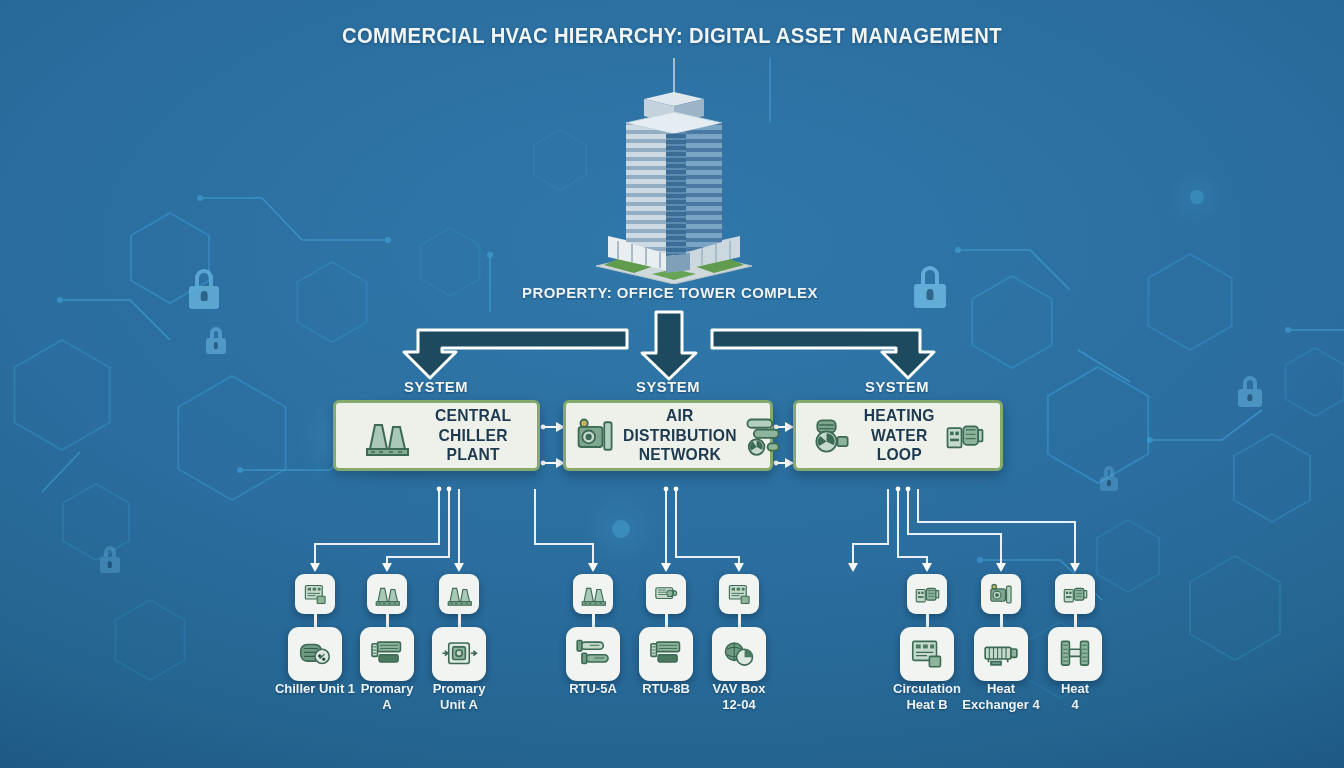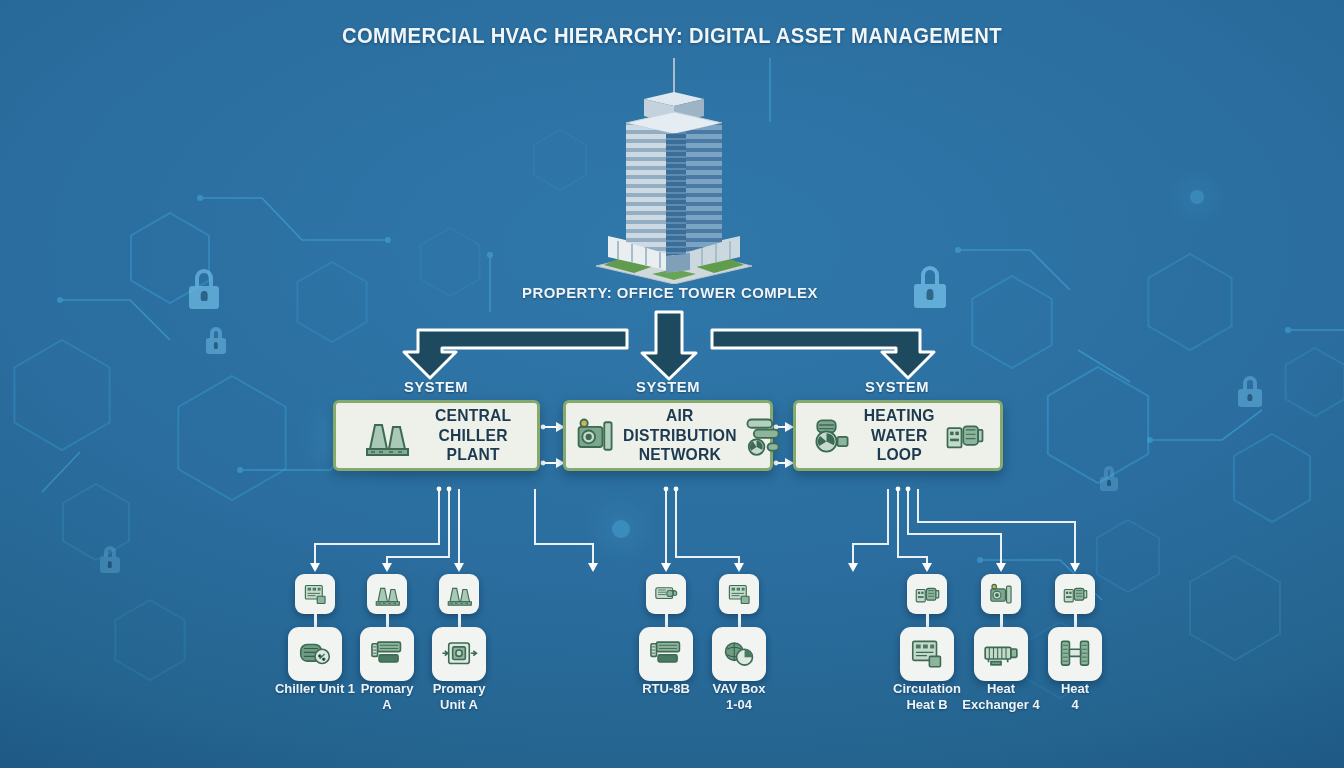--- a/index.html
+++ b/index.html
@@ -420,20 +420,34 @@
       </div>
   <div class="tile-link"></div>
   <div class="tile tile-main">
         <svg width="38" height="38" viewBox="0 0 48 48">
           <use href="#sym-pump-box"></use>
         </svg>
       </div>
   <div class="leaf-label">Promary
 Unit A</div>
 </div>
+<div class="leaf" style="left:547px;top:574px">
+  <div class="tile tile-top">
+        <svg width="27" height="27" viewBox="0 0 48 48">
+          <use href="#sym-cooling-towers"></use>
+        </svg>
+      </div>
+  <div class="tile-link"></div>
+  <div class="tile tile-main">
+        <svg width="38" height="38" viewBox="0 0 48 48">
+          <use href="#sym-pipes"></use>
+        </svg>
+      </div>
+  <div class="leaf-label">RTU-5A</div>
+</div>
 <div class="leaf" style="left:620px;top:574px">
   <div class="tile tile-top">
         <svg width="27" height="27" viewBox="0 0 48 48">
           <use href="#sym-rtu"></use>
         </svg>
       </div>
   <div class="tile-link"></div>
   <div class="tile tile-main">
         <svg width="38" height="38" viewBox="0 0 48 48">
           <use href="#sym-pump-skid"></use>
@@ -447,21 +461,21 @@
           <use href="#sym-panel"></use>
         </svg>
       </div>
   <div class="tile-link"></div>
   <div class="tile tile-main">
         <svg width="38" height="38" viewBox="0 0 48 48">
           <use href="#sym-vav"></use>
         </svg>
       </div>
   <div class="leaf-label">VAV Box
-1-04</div>
+12-04</div>
 </div>
 <div class="leaf" style="left:881px;top:574px">
   <div class="tile tile-top">
         <svg width="27" height="27" viewBox="0 0 48 48">
           <use href="#sym-boiler-unit"></use>
         </svg>
       </div>
   <div class="tile-link"></div>
   <div class="tile tile-main">
         <svg width="38" height="38" viewBox="0 0 48 48">

